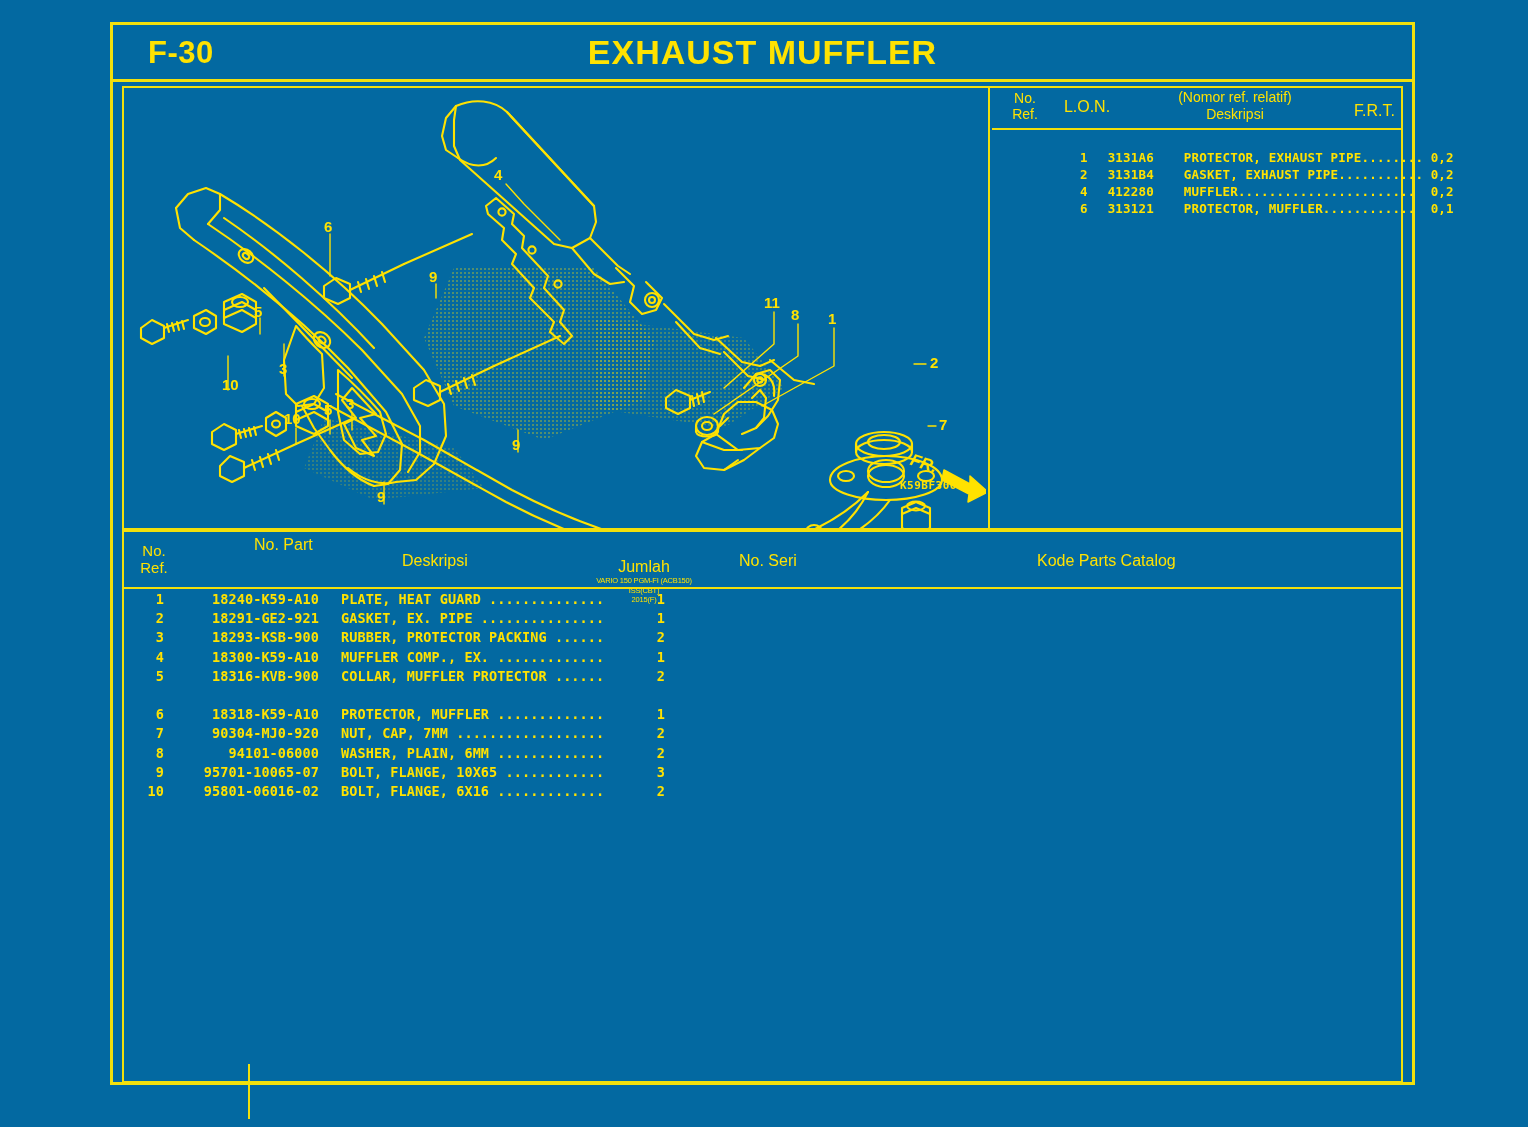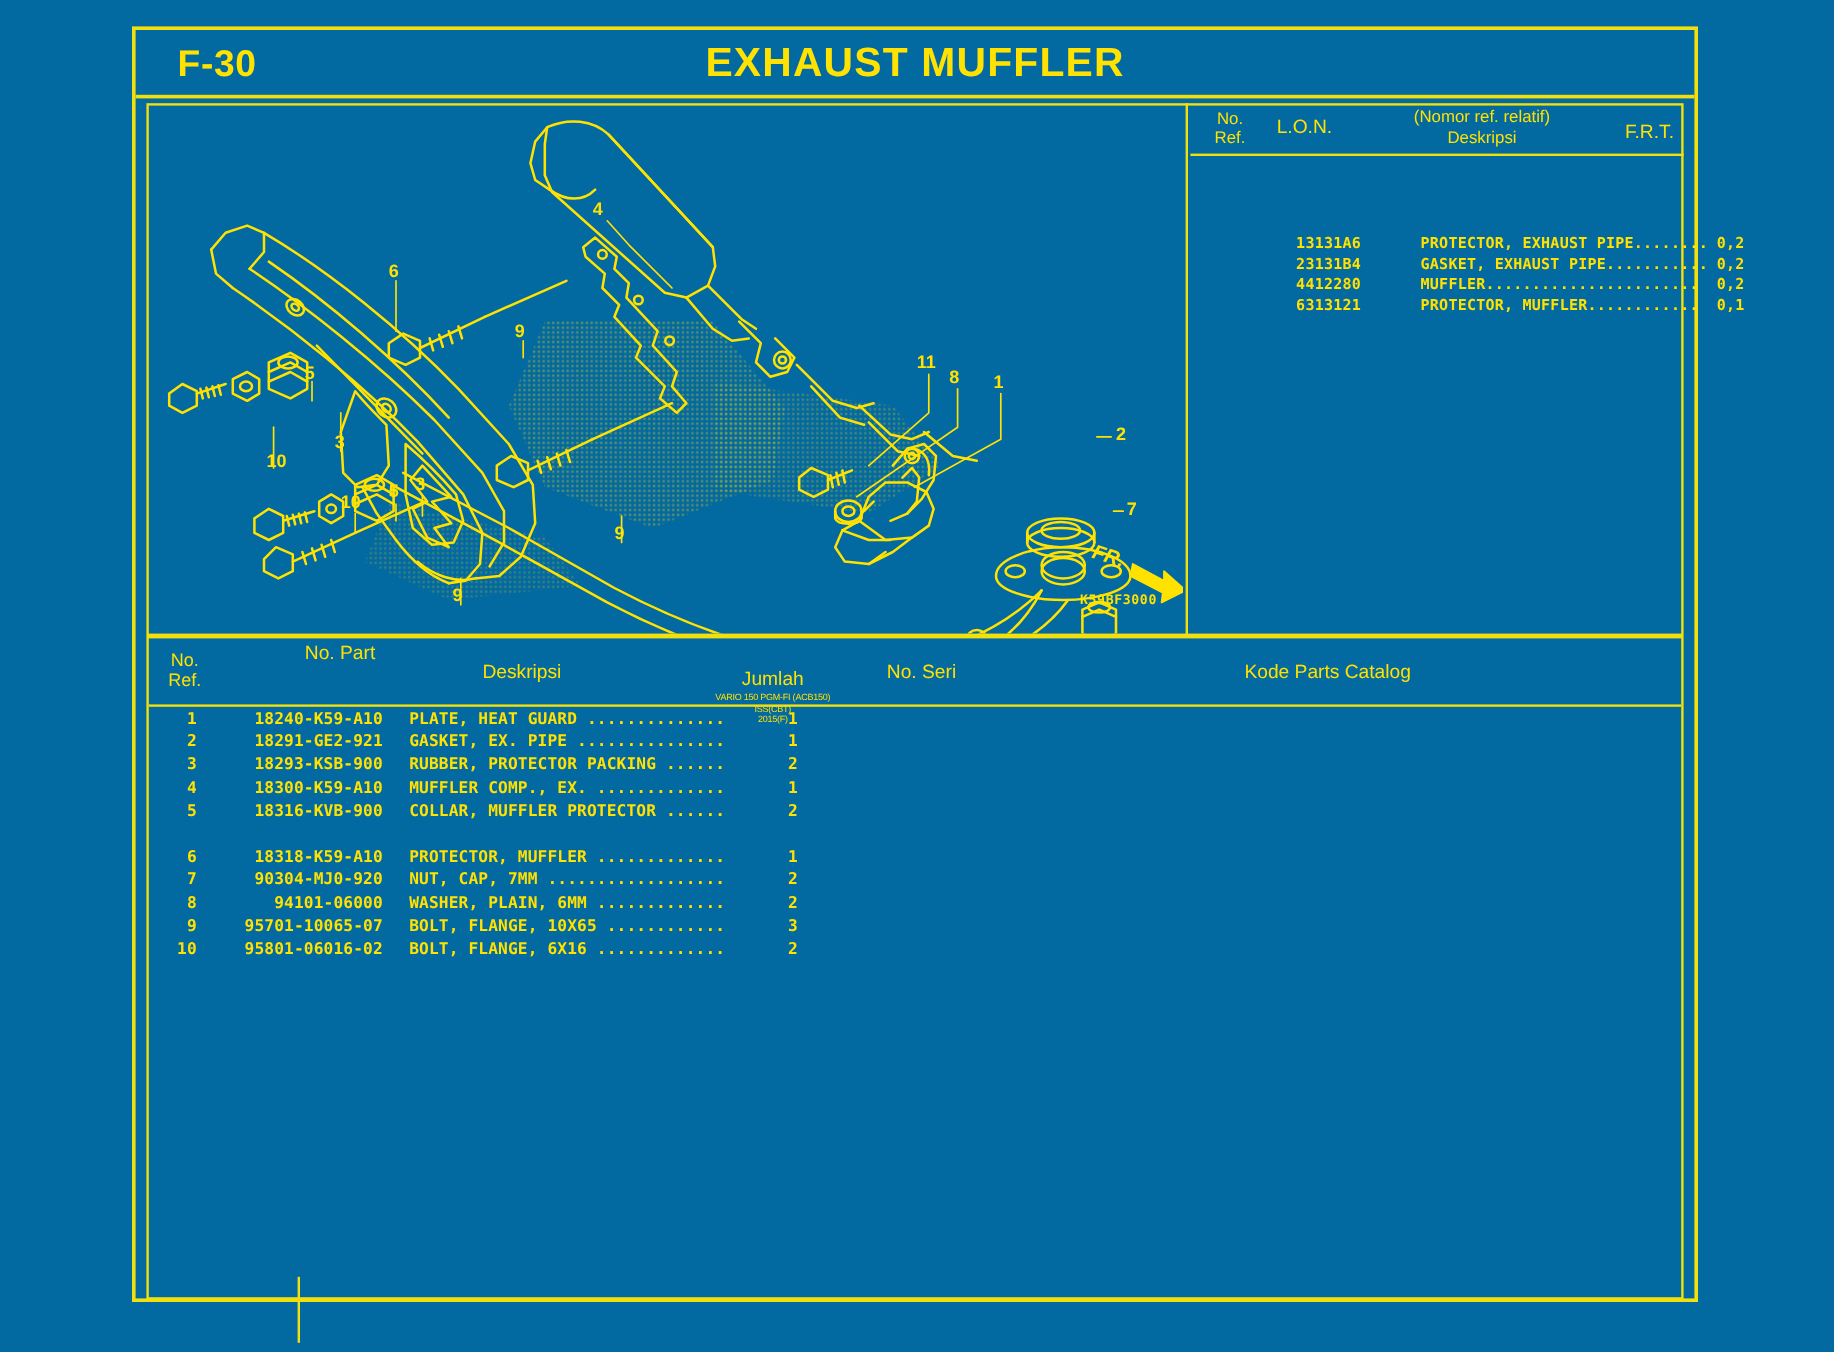--- a/index.html
+++ b/index.html
@@ -49,28 +49,28 @@
     color:#ffe200;font-size:14px;line-height:16px;}
   .ref-h-lon{position:absolute;left:56px;top:10px;width:78px;text-align:center;
     color:#ffe200;font-size:16px;}
   .ref-h-desc{position:absolute;left:128px;top:1px;width:230px;text-align:center;
     color:#ffe200;font-size:14px;line-height:17px;}
   .ref-h-frt{position:absolute;right:8px;top:14px;color:#ffe200;font-size:16px;}
   .ref-body{position:relative;padding-top:5px;}
   .ref-row{height:17px;white-space:pre;font-family:"DejaVu Sans Mono",monospace;
     color:#ffe200;font-size:12.5px;font-weight:bold;letter-spacing:.2px;}
   .ref-row .c-no{display:inline-block;width:34px;text-align:right;}
-  .ref-row .c-lon{display:inline-block;width:86px;text-align:left;}
+  .ref-row .c-lon{display:inline-block;width:86px;text-align:center;}
   .ref-row .c-desc{display:inline-block;width:230px;text-align:left;padding-left:10px;}
-  .ref-row .c-frt{display:inline-block;width:40px;text-align:right;margin-top:45px;}
+  .ref-row .c-frt{display:inline-block;width:40px;text-align:right;}
 
   
   .drawing{position:absolute;left:124px;top:88px;width:862px;height:440px;overflow:hidden;}
   .drawing svg{position:absolute;left:0;top:0;}
-  .dwg-code{position:absolute;left:776px;top:405px;color:#ffe200;
+  .dwg-code{position:absolute;left:776px;top:391px;color:#ffe200;
     font-family:"DejaVu Sans Mono",monospace;font-size:11px;font-weight:bold;letter-spacing:.5px;}
   .callout{position:absolute;color:#ffe200;font-size:15px;font-weight:bold;
     font-family:"Liberation Sans",sans-serif;}
   .fr-label{position:absolute;left:786px;top:366px;color:#ffe200;font-size:17px;
     font-weight:bold;font-style:italic;transform:rotate(18deg);}
 
   
   .partsbox{
     position:absolute;left:122px;top:530px;width:1281px;height:553px;
     border:2px solid #f2e00c;box-sizing:border-box;

